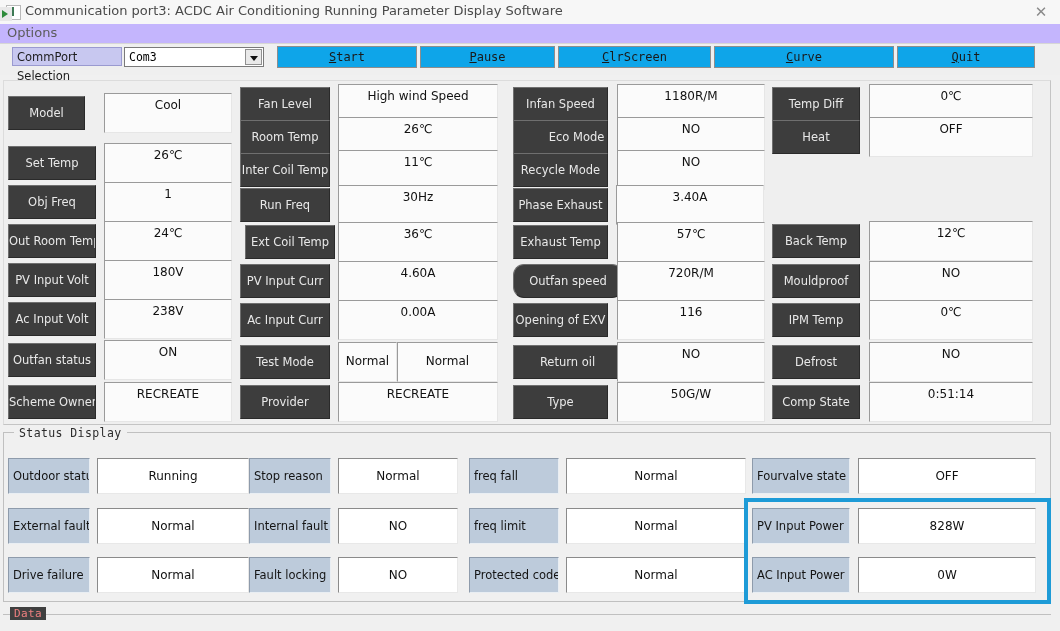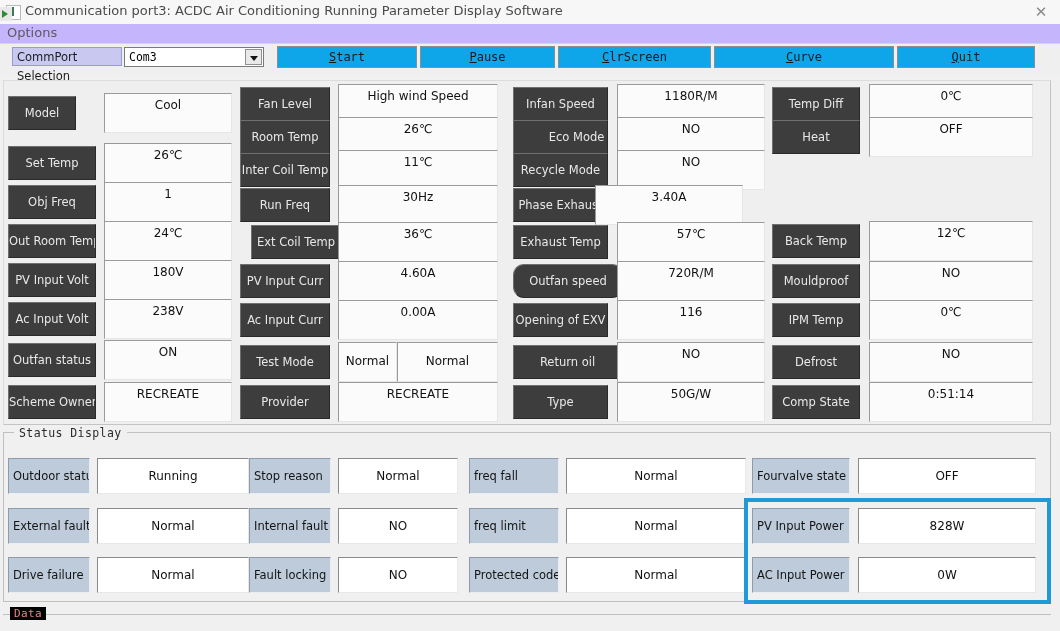--- a/index.html
+++ b/index.html
@@ -153,21 +153,21 @@
     border:4px solid #1e9bd7;box-sizing:border-box;
     pointer-events:none;
   }
   
   #data-group{
     position:absolute;left:3px;top:614px;width:1048px;height:17px;
     border-top:1px solid #c0c0c0;box-sizing:border-box;
   }
   #data-legend{
     position:absolute;left:10px;top:607px;
-    background:#000000;padding:0 4px;
+    background:#404040;padding:0 4px;
     font-family:"DejaVu Sans Mono", monospace;
     font-size:11px;color:#f08080;letter-spacing:.4px;
   }
 </style>
 </head>
 <body>
 
 <div id="titlebar">
   <div id="title-icon"></div>
   <div id="title-text">Communication port3:  ACDC Air Conditioning Running Parameter Display Software</div>
@@ -188,21 +188,21 @@
 <div id="toolbar-buttons">
     <div class="tbtn" style="left: 277px; width: 140px;"><span class="u">S</span><span>tart</span></div>
     <div class="tbtn" style="left: 420px; width: 135px;"><span class="u">P</span><span>ause</span></div>
     <div class="tbtn" style="left: 558px; width: 153px;"><span class="u">C</span><span>lrScreen</span></div>
     <div class="tbtn" style="left: 714px; width: 180px;"><span class="u">C</span><span>urve</span></div>
     <div class="tbtn" style="left: 897px; width: 138px;"><span class="u">Q</span><span>uit</span></div>
   </div>
 
 <div id="main-panel"></div>
 <div id="main-fields">
-    <div class="lbl" style="left: 8px; top: 96px; width: 68px;">Model</div>
+    <div class="lbl" style="left: 8px; top: 96px; width: 77px;">Model</div>
     <div class="val" style="left: 104px; top: 93px; width: 128px;">Cool</div>
     <div class="lbl" style="left: 8px; top: 146px; width: 88px;">Set Temp</div>
     <div class="val" style="left: 104px; top: 143px; width: 128px;">26℃</div>
     <div class="lbl" style="left: 8px; top: 185px; width: 88px;">Obj Freq</div>
     <div class="val" style="left: 104px; top: 182px; width: 128px;">1</div>
     <div class="lbl" style="left: 8px; top: 224px; width: 88px;">Out Room Temp</div>
     <div class="val" style="left: 104px; top: 221px; width: 128px;">24℃</div>
     <div class="lbl" style="left: 8px; top: 263px; width: 88px;">PV Input Volt</div>
     <div class="val" style="left: 104px; top: 260px; width: 128px;">180V</div>
     <div class="lbl" style="left: 8px; top: 302px; width: 88px;">Ac Input Volt</div>
@@ -212,39 +212,39 @@
     <div class="lbl" style="left: 8px; top: 385px; width: 88px;">Scheme Owner</div>
     <div class="val" style="left: 104px; top: 382px; width: 128px;">RECREATE</div>
     <div class="lbl" style="left: 240px; top: 87px; width: 90px;">Fan Level</div>
     <div class="val" style="left: 338px; top: 84px; width: 160px;">High wind Speed</div>
     <div class="lbl" style="left: 240px; top: 120px; width: 90px;">Room Temp</div>
     <div class="val" style="left: 338px; top: 117px; width: 160px;">26℃</div>
     <div class="lbl" style="left: 240px; top: 153px; width: 90px;">Inter Coil Temp</div>
     <div class="val" style="left: 338px; top: 150px; width: 160px;">11℃</div>
     <div class="lbl" style="left: 240px; top: 188px; width: 90px;">Run Freq</div>
     <div class="val" style="left: 338px; top: 185px; width: 160px;">30Hz</div>
-    <div class="lbl" style="left: 251px; top: 225px; width: 90px;">Ext Coil Temp</div>
+    <div class="lbl" style="left: 245px; top: 225px; width: 90px;">Ext Coil Temp</div>
     <div class="val" style="left: 338px; top: 222px; width: 160px;">36℃</div>
     <div class="lbl" style="left: 240px; top: 264px; width: 90px;">PV Input Curr</div>
     <div class="val" style="left: 338px; top: 261px; width: 160px;">4.60A</div>
     <div class="lbl" style="left: 240px; top: 303px; width: 90px;">Ac Input Curr</div>
     <div class="val" style="left: 338px; top: 300px; width: 160px;">0.00A</div>
     <div class="lbl" style="left: 240px; top: 345px; width: 90px;">Test Mode</div>
     <div class="val" style="left: 338px; top: 342px; width: 59px; line-height: 36px; padding-top: 0px;">Normal</div>
     <div class="val" style="left: 397px; top: 342px; width: 101px; line-height: 36px; padding-top: 0px;">Normal</div>
     <div class="lbl" style="left: 240px; top: 385px; width: 90px;">Provider</div>
     <div class="val" style="left: 338px; top: 382px; width: 160px;">RECREATE</div>
     <div class="lbl" style="left: 513px; top: 87px; width: 95px;">Infan Speed</div>
     <div class="val" style="left: 617px; top: 84px; width: 148px;">1180R/M</div>
     <div class="lbl" style="left: 513px; top: 120px; width: 95px; padding-left: 32px;">Eco Mode</div>
     <div class="val" style="left: 617px; top: 117px; width: 148px;">NO</div>
     <div class="lbl" style="left: 513px; top: 153px; width: 95px;">Recycle Mode</div>
     <div class="val" style="left: 617px; top: 150px; width: 148px;">NO</div>
     <div class="lbl" style="left: 513px; top: 188px; width: 95px;">Phase Exhaust</div>
-    <div class="val" style="left: 595px; top: 185px; width: 148px;">3.40A</div>
+    <div class="val" style="left: 616px; top: 185px; width: 148px;">3.40A</div>
     <div class="lbl" style="left: 513px; top: 225px; width: 95px;">Exhaust Temp</div>
     <div class="val" style="left: 617px; top: 222px; width: 148px;">57℃</div>
     <div class="lbl" style="left: 513px; top: 264px; width: 110px; border-radius: 11px;">Outfan speed</div>
     <div class="val" style="left: 617px; top: 261px; width: 148px;">720R/M</div>
     <div class="lbl" style="left: 513px; top: 303px; width: 95px;">Opening of EXV</div>
     <div class="val" style="left: 617px; top: 300px; width: 148px;">116</div>
     <div class="lbl" style="left: 513px; top: 345px; width: 109px;">Return oil</div>
     <div class="val" style="left: 617px; top: 342px; width: 148px;">NO</div>
     <div class="lbl" style="left: 513px; top: 385px; width: 95px;">Type</div>
     <div class="val" style="left: 617px; top: 382px; width: 148px;">50G/W</div>

